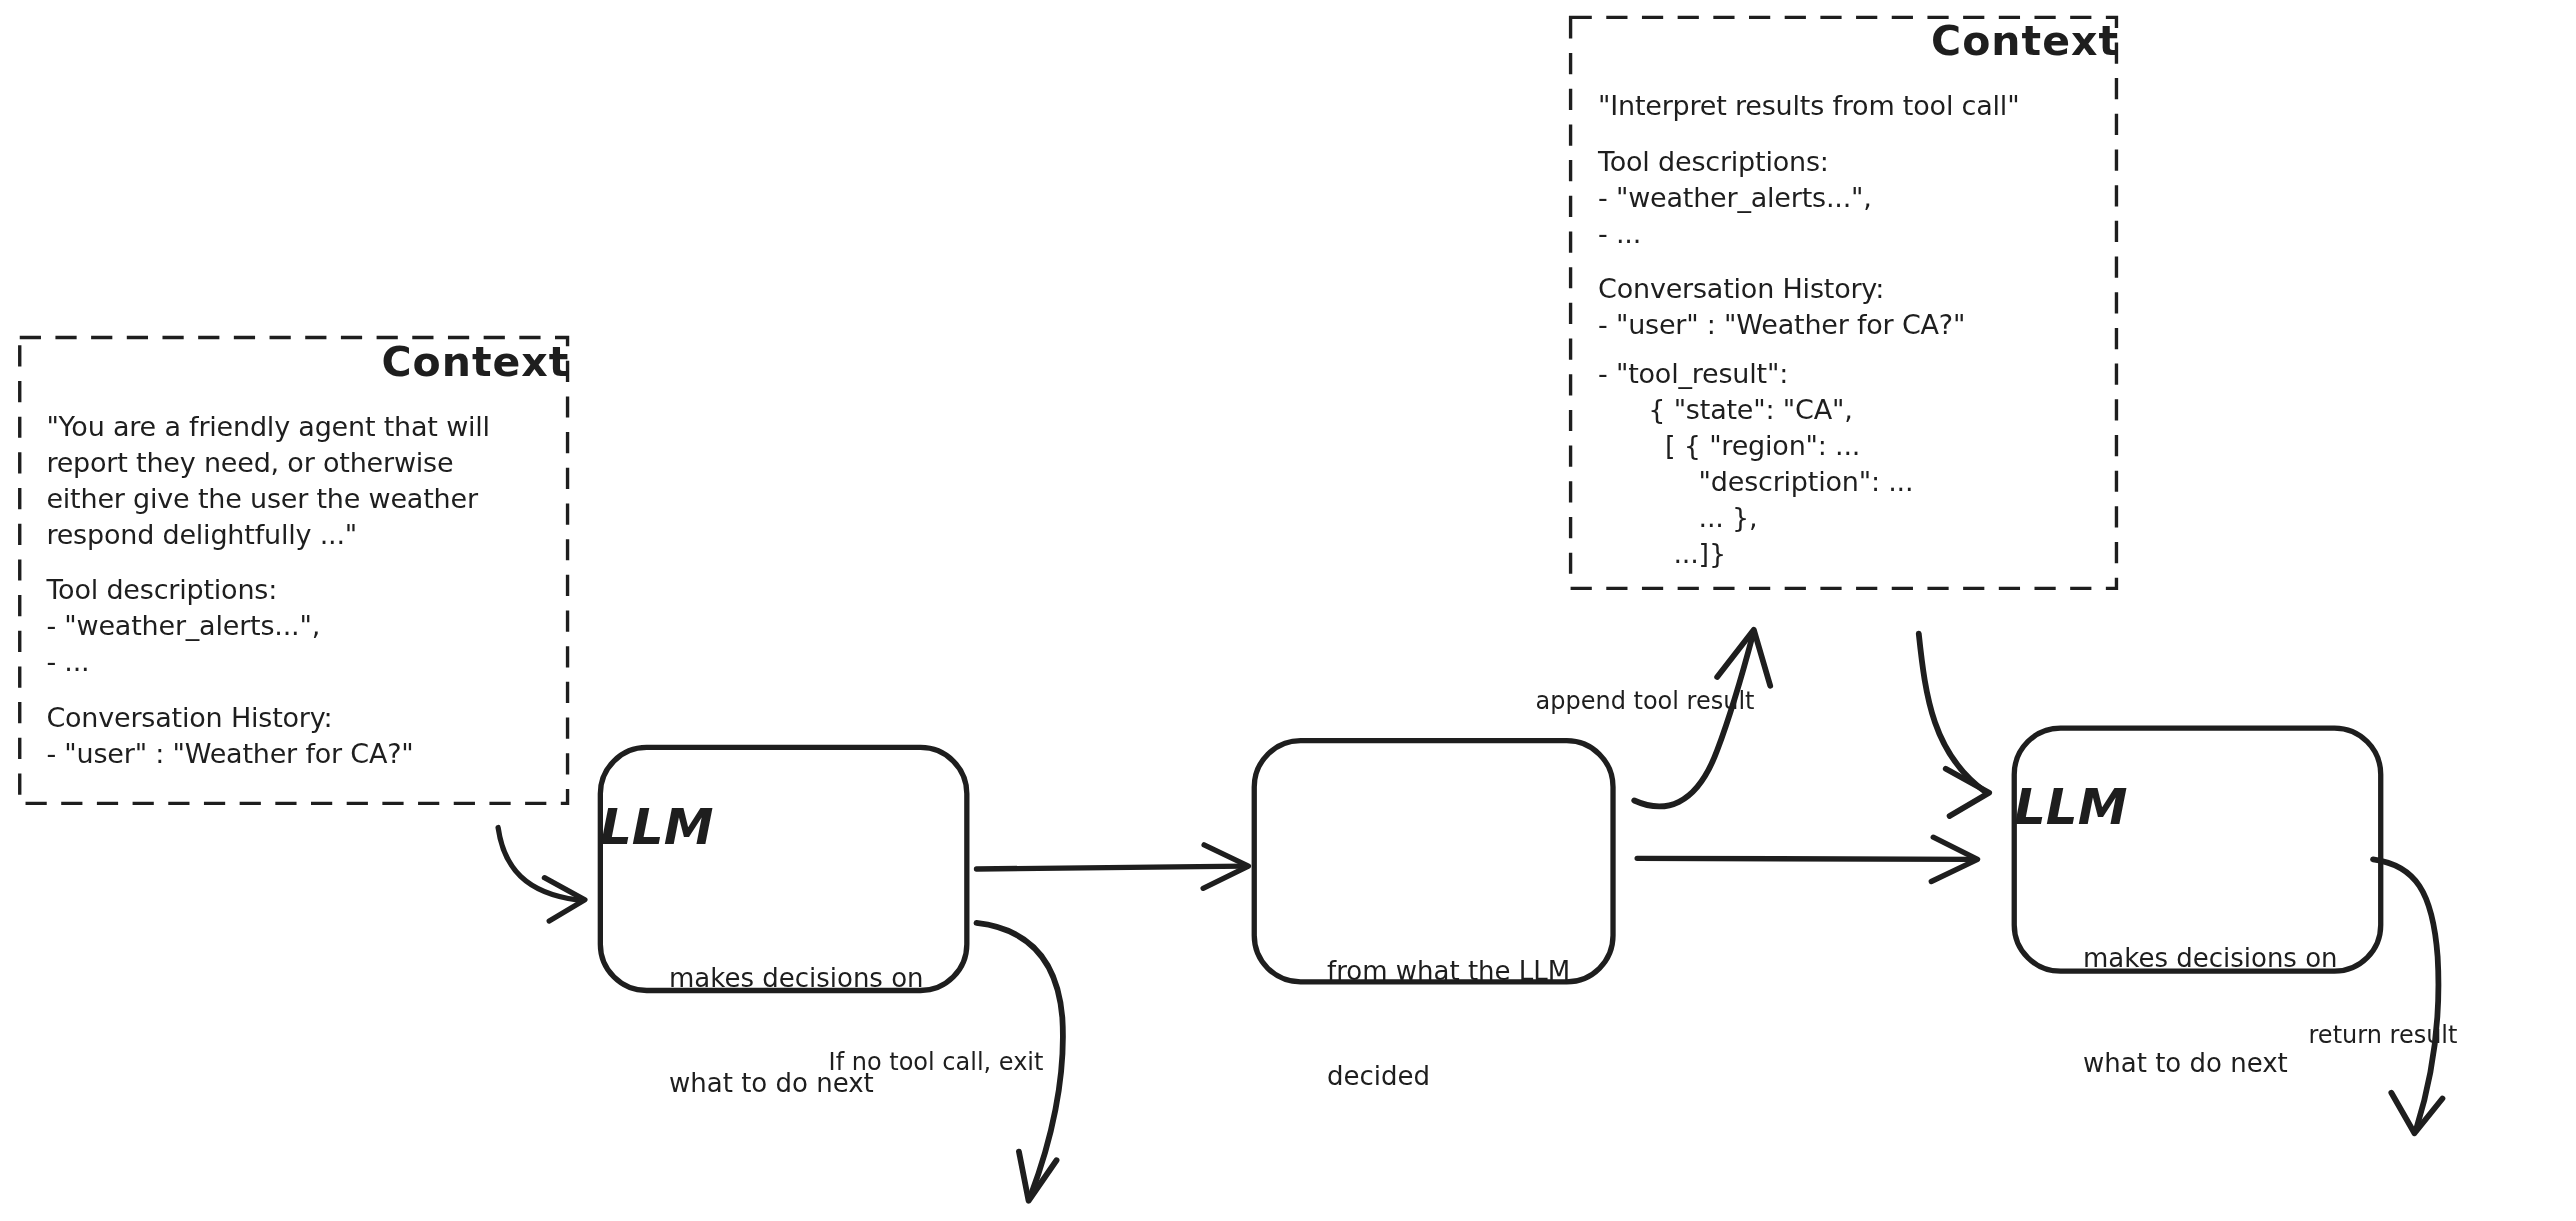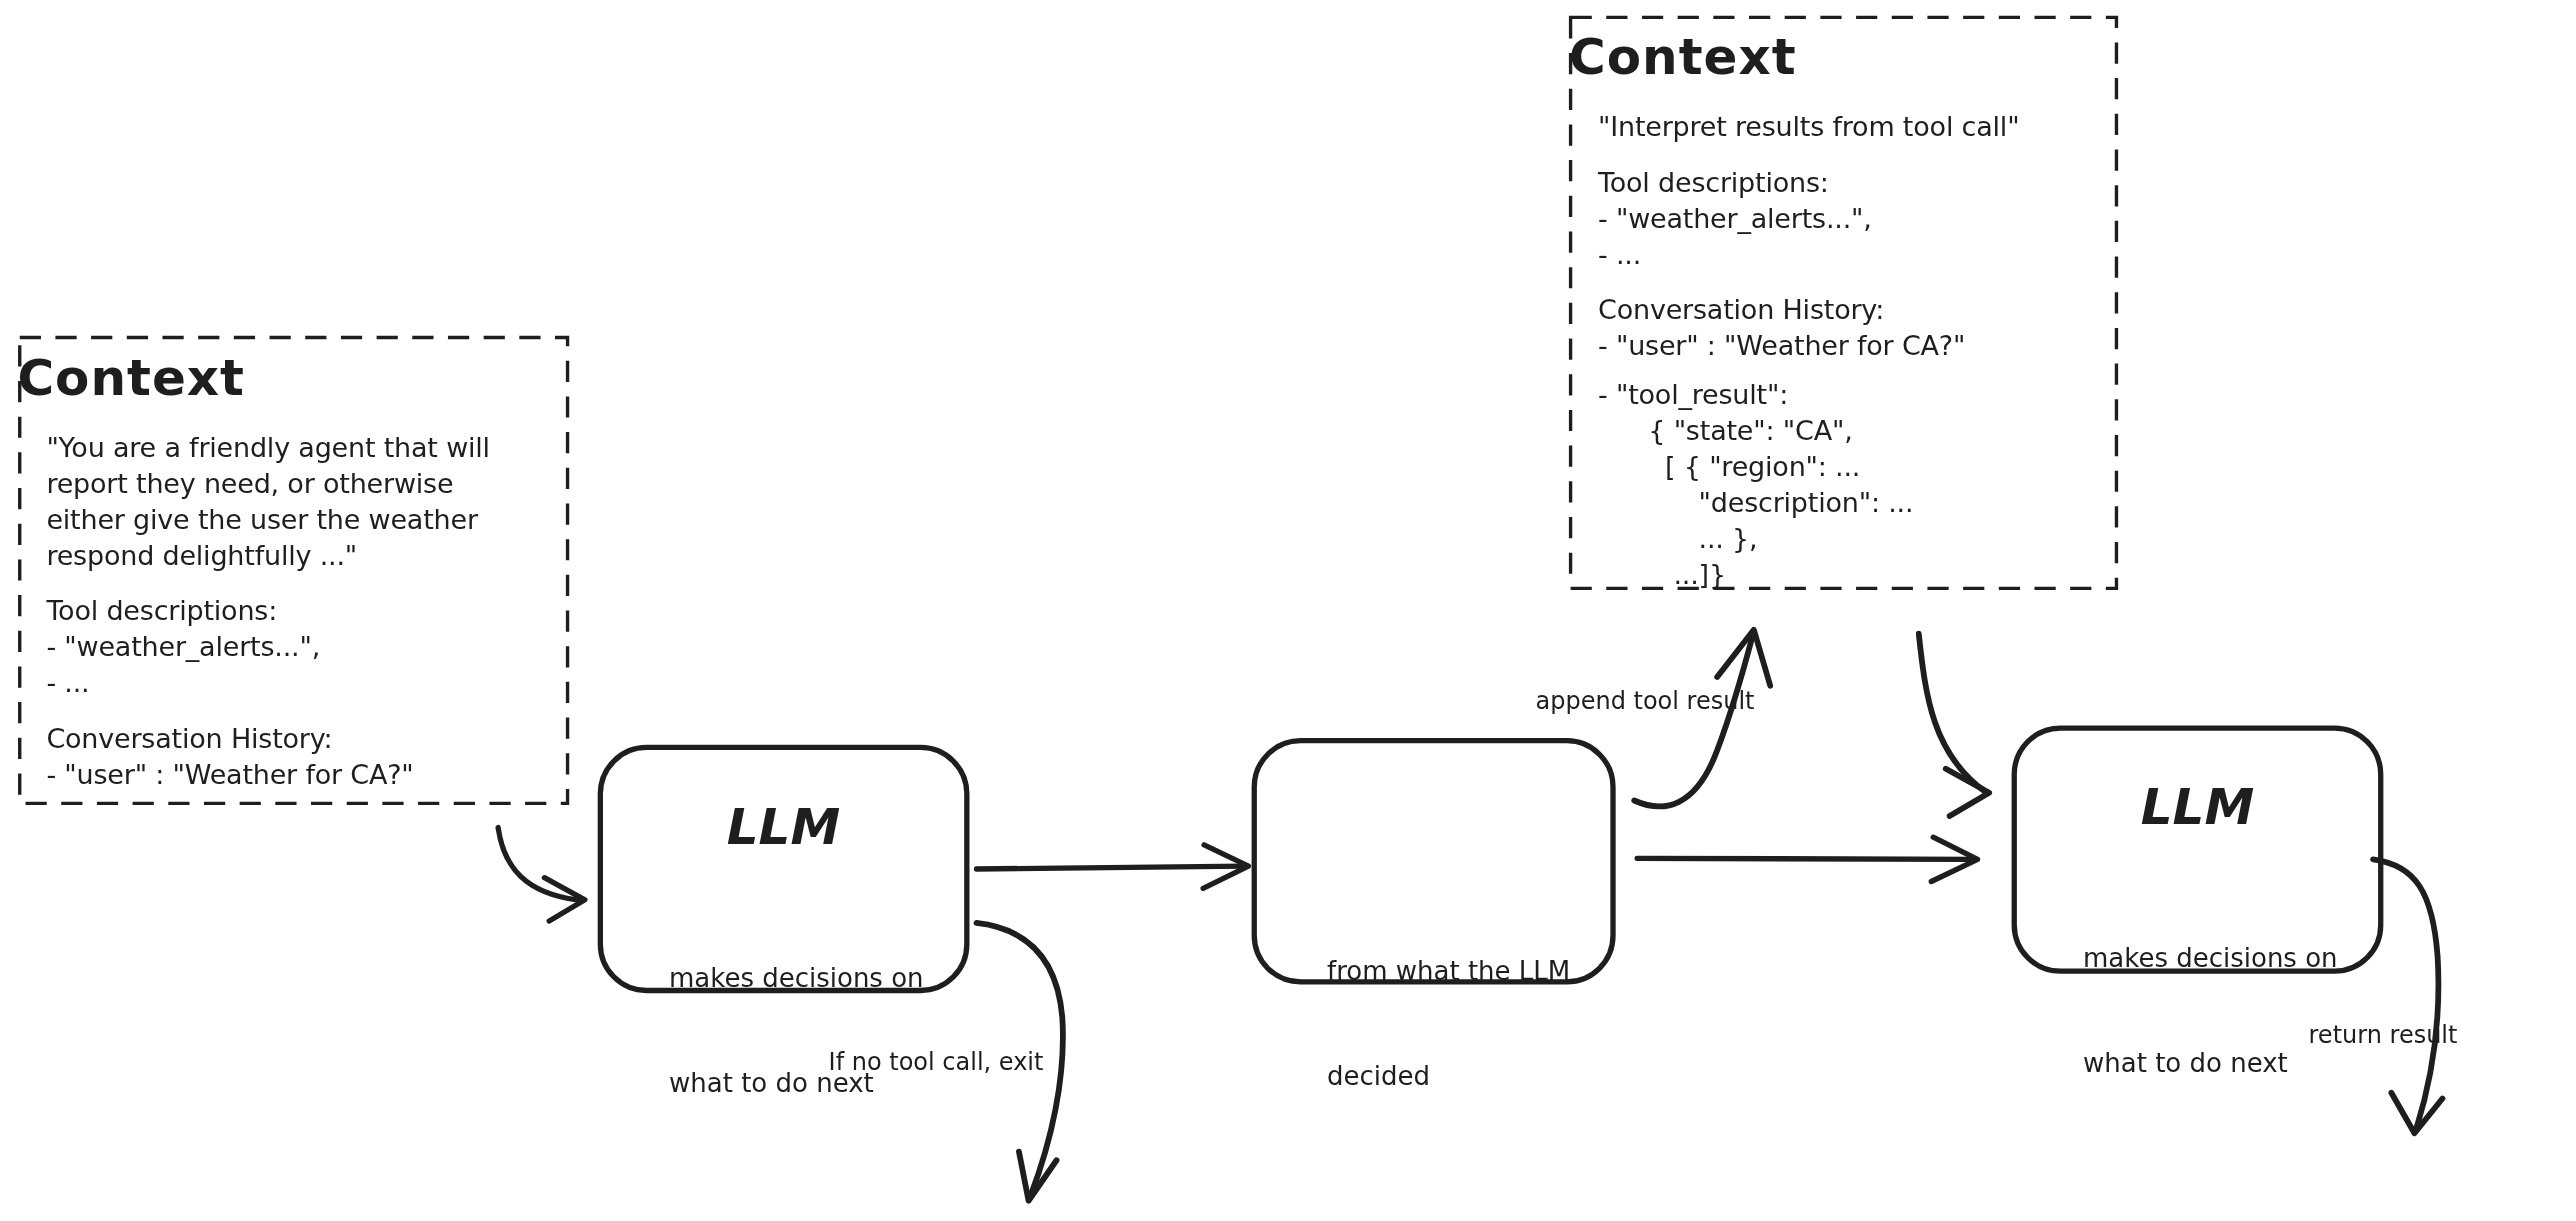--- a/index.html
+++ b/index.html
@@ -21,25 +21,25 @@
     left: 0; top: 0;
     width: 2576px; height: 1221px;
     pointer-events: none;
   }
   
   .ctx {
     position: absolute;
     box-sizing: border-box;
   }
   .ctx-title {
-    text-align: left;
-    font-size: 50px;
+    text-align: right;
+    font-size: 41px;
     font-weight: 700;
     letter-spacing: 1px;
-    margin-top: 13px;
+    margin-top: 2px;
   }
   .ctx-body {
     margin-top: 23px;
     padding-left: 29px;
     padding-right: 7.7px;
     font-size: 27px;
     line-height: 36px;
     letter-spacing: -0.2px;
   }
   .ctx-body .line { white-space: pre; }
@@ -48,21 +48,20 @@
   #ctx1 { left: 17.4px;   top: 336px; width: 552px; height: 470px; }
   #ctx2 { left: 1569px; top: 15.4px;  width: 550px; height: 575px; }
   
   .node {
     position: absolute;
   }
   .node-title {
     position: absolute;
     left: 0; top: 50px;
     width: 100%;
-    text-align: center;
     font-size: 50px;
     font-weight: 700;
   }
   .node-title.italic { font-style: italic; }
   .node-sub {
     position: absolute;
     top: 143px;
     font-size: 26px;
     line-height: 35px;
     white-space: pre;

